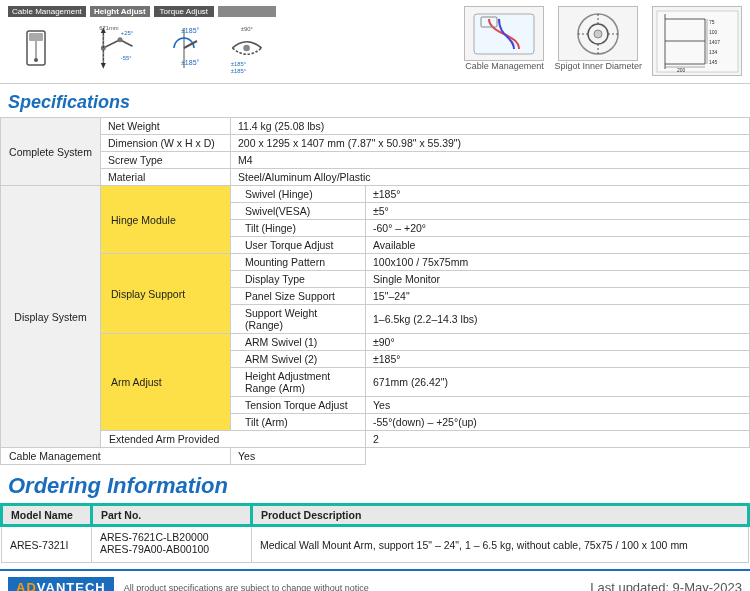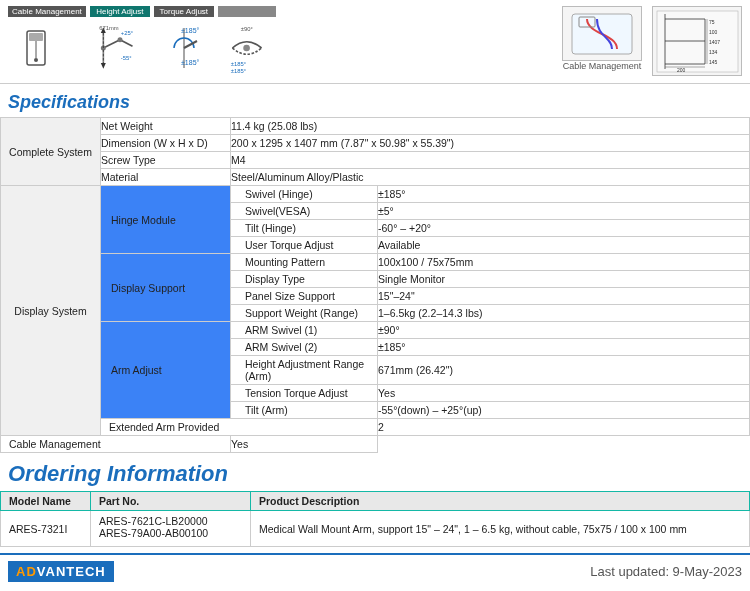--- a/index.html
+++ b/index.html
@@ -37,21 +37,22 @@
     .icon-box-label {
       background: #555;
       color: #fff;
       font-size: 8px;
       padding: 1px 4px;
       text-align: center;
       width: 100%;
       margin-bottom: 2px;
     }
     .icon-box-label.active {
-      background: #0f766e;
+      background: #737373;
+      font-weight: bold;
     }
     .icon-img-area {
       width: 58px;
       height: 58px;
       display: flex;
       align-items: center;
       justify-content: center;
       position: relative;
     }
     .icon-img-area svg {
@@ -89,32 +90,32 @@
       color: #1a6dbc;
       padding: 8px 20px 4px 8px;
       font-style: italic;
     }
     .specs-table {
       width: 100%;
       border-collapse: collapse;
       font-size: 10.5px;
     }
     .specs-table td {
-      padding: 2px 0;
+      padding: 2px 7px;
       border: 1px solid #ccc;
       vertical-align: middle;
     }
     .specs-table .group-cell {
       background: #f0f0f0;
       font-weight: normal;
       text-align: center;
       vertical-align: middle;
     }
     .specs-table .subgroup-cell {
-      background: #3b82f6;
+      background: #fde047;
       vertical-align: middle;
       padding-left: 10px;
     }
     .specs-table .label-cell {
       background: #fff;
       padding-left: 14px;
     }
 
     
     .ordering-title {
@@ -126,21 +127,21 @@
     }
     .ordering-table {
       width: 100%;
       border-collapse: collapse;
       font-size: 10.5px;
     }
     .ordering-table th {
       background: #e8e8e8;
       font-weight: bold;
       padding: 3px 8px;
-      border: 1px solid #14b8a6;
+      border: 3px solid #14b8a6;
       text-align: left;
     }
     .ordering-table td {
       padding: 7px 8px;
       border: 1px solid #ccc;
       vertical-align: middle;
     }
     .ordering-table .part-col {
       vertical-align: top;
       padding-top: 4px;
@@ -256,20 +257,34 @@
       <div class="diagram-rect">
         <svg viewBox="0 0 70 50" width="70" height="50">
           <rect x="5" y="5" width="60" height="40" rx="3" fill="#f0f8ff" stroke="#aaa" stroke-width="1"></rect>
           <path d="M 20 10 C 20 25 50 25 50 40" fill="none" stroke="#d44" stroke-width="2"></path>
           <path d="M 30 10 C 30 28 45 28 45 40" fill="none" stroke="#44d" stroke-width="2"></path>
           <rect x="12" y="8" width="16" height="10" rx="1" fill="none" stroke="#888" stroke-width="1"></rect>
         </svg>
       </div>
       <div class="annotation">Cable Management</div>
     </div>
+    <div class="diagram-box">
+      <div class="diagram-rect">
+        <svg viewBox="0 0 70 50" width="70" height="50">
+          <circle cx="35" cy="25" r="20" fill="none" stroke="#888" stroke-width="1.5"></circle>
+          <circle cx="35" cy="25" r="10" fill="none" stroke="#555" stroke-width="1.5"></circle>
+          <circle cx="35" cy="25" r="4" fill="#ccc" stroke="#888" stroke-width="1"></circle>
+          <line x1="35" y1="5" x2="35" y2="15" stroke="#555" stroke-width="1" stroke-dasharray="2,2"></line>
+          <line x1="35" y1="35" x2="35" y2="45" stroke="#555" stroke-width="1" stroke-dasharray="2,2"></line>
+          <line x1="15" y1="25" x2="25" y2="25" stroke="#555" stroke-width="1" stroke-dasharray="2,2"></line>
+          <line x1="45" y1="25" x2="55" y2="25" stroke="#555" stroke-width="1" stroke-dasharray="2,2"></line>
+        </svg>
+      </div>
+      <div class="annotation">Spigot Inner Diameter</div>
+    </div>
 
     <div class="diagram-box">
       <div class="diagram-rect" style="width:90px; height:70px;">
         <svg viewBox="0 0 85 65" width="85" height="65">
           <rect x="2" y="2" width="81" height="61" fill="#f9f9f9" stroke="#aaa" stroke-width="0.5"></rect>
 
           <line x1="10" y1="5" x2="10" y2="60" stroke="#333" stroke-width="0.8"></line>
           <line x1="10" y1="32" x2="50" y2="32" stroke="#333" stroke-width="0.8"></line>
           <line x1="50" y1="10" x2="50" y2="55" stroke="#333" stroke-width="0.8"></line>
           <line x1="10" y1="10" x2="50" y2="10" stroke="#333" stroke-width="0.8"></line>
@@ -308,21 +323,21 @@
       <td colspan="2">M4</td>
     </tr>
     <tr>
       <td>Material</td>
       <td colspan="2">Steel/Aluminum Alloy/Plastic</td>
     </tr>
 
     <tr>
       <td class="group-cell" rowspan="14">Display System</td>
       <td class="subgroup-cell" rowspan="4" style="width:100px;">Hinge Module</td>
-      <td class="label-cell" style="width:147px;">Swivel (Hinge)</td>
+      <td class="label-cell" style="width:135px;">Swivel (Hinge)</td>
       <td>±185°</td>
     </tr>
     <tr>
       <td class="label-cell">Swivel(VESA)</td>
       <td>±5°</td>
     </tr>
     <tr>
       <td class="label-cell">Tilt (Hinge)</td>
       <td>-60° – +20°</td>
     </tr>
@@ -404,15 +419,16 @@
       </tr>
     </tbody>
   </table>
 </div>
 
 <div class="footer">
   <div style="display:flex; align-items:center; gap:10px;">
     <div class="footer-brand">
       <span>AD</span><span style="color:#fff;">VANTECH</span>
     </div>
+    <div class="footer-notice">All product specifications are subject to change without notice</div>
   </div>
   <div class="footer-date">Last updated: 9-May-2023</div>
 </div>
 
 </body></html>

